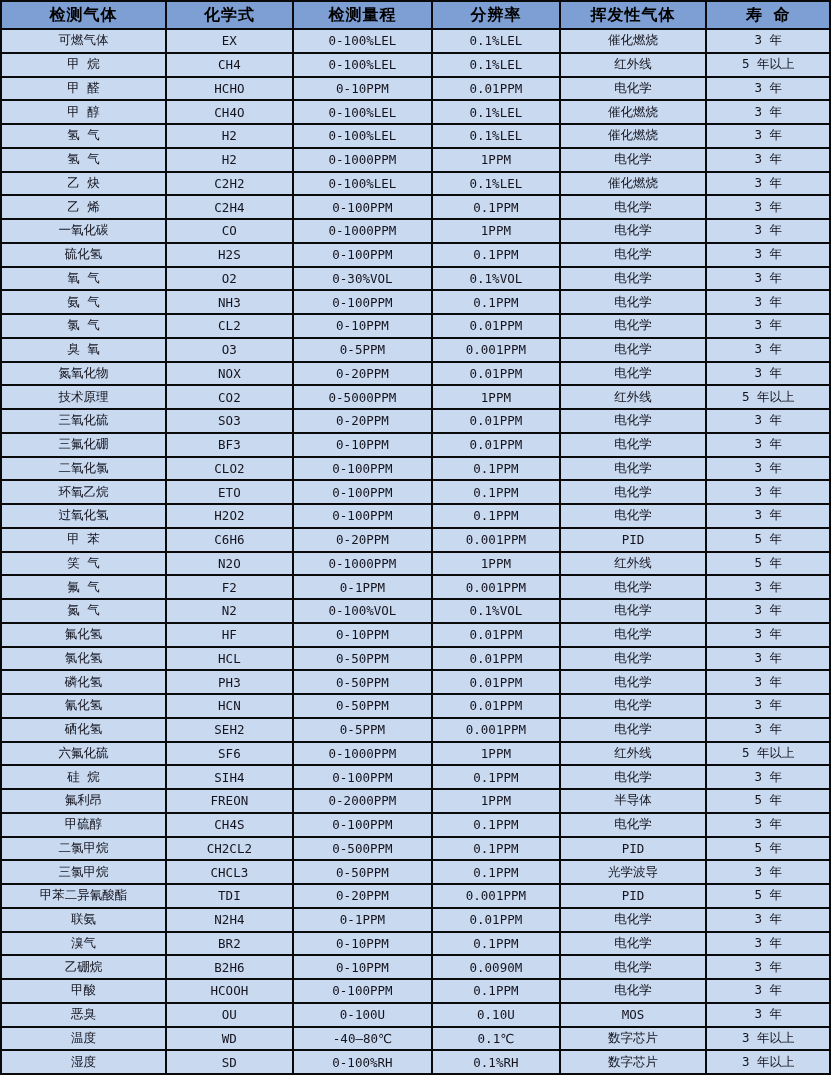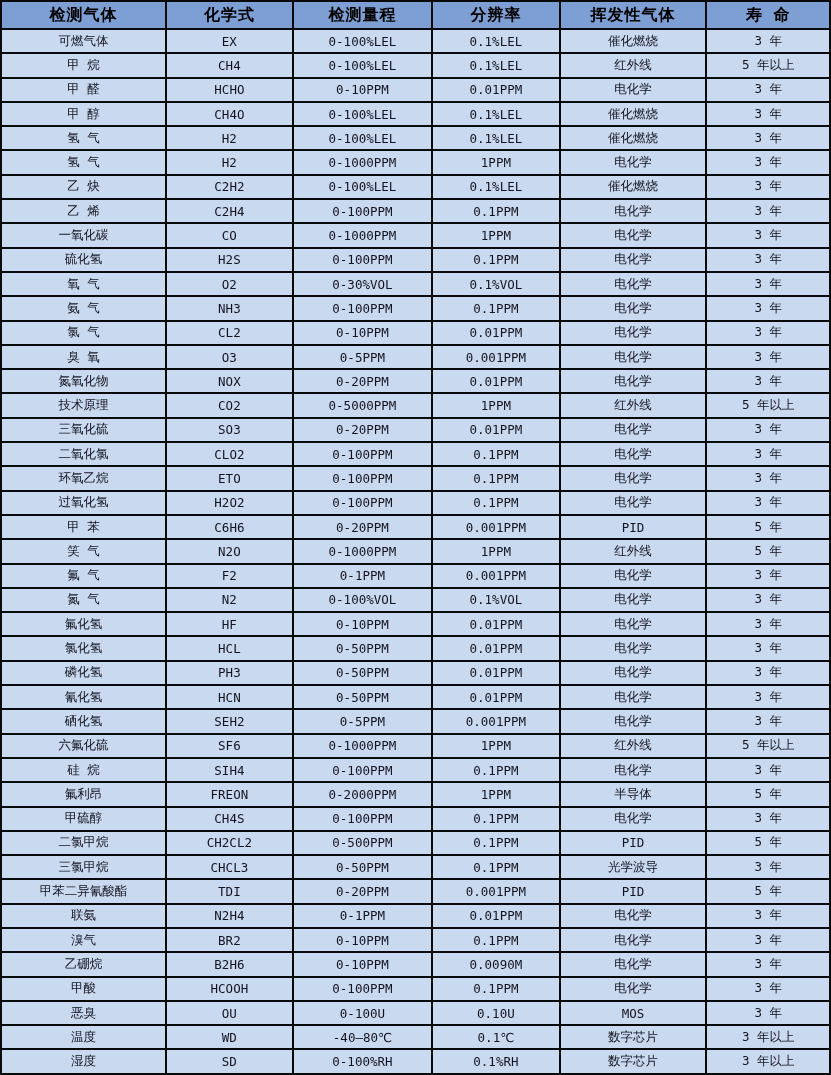--- a/index.html
+++ b/index.html
@@ -201,20 +201,28 @@
       </tr>
       <tr>
         <td>三氧化硫</td>
         <td>SO3</td>
         <td>0-20PPM</td>
         <td>0.01PPM</td>
         <td>电化学</td>
         <td>3 年</td>
       </tr>
       <tr>
+        <td>三氟化硼</td>
+        <td>BF3</td>
+        <td>0-10PPM</td>
+        <td>0.01PPM</td>
+        <td>电化学</td>
+        <td>3 年</td>
+      </tr>
+      <tr>
         <td>二氧化氯</td>
         <td>CLO2</td>
         <td>0-100PPM</td>
         <td>0.1PPM</td>
         <td>电化学</td>
         <td>3 年</td>
       </tr>
       <tr>
         <td>环氧乙烷</td>
         <td>ETO</td>

